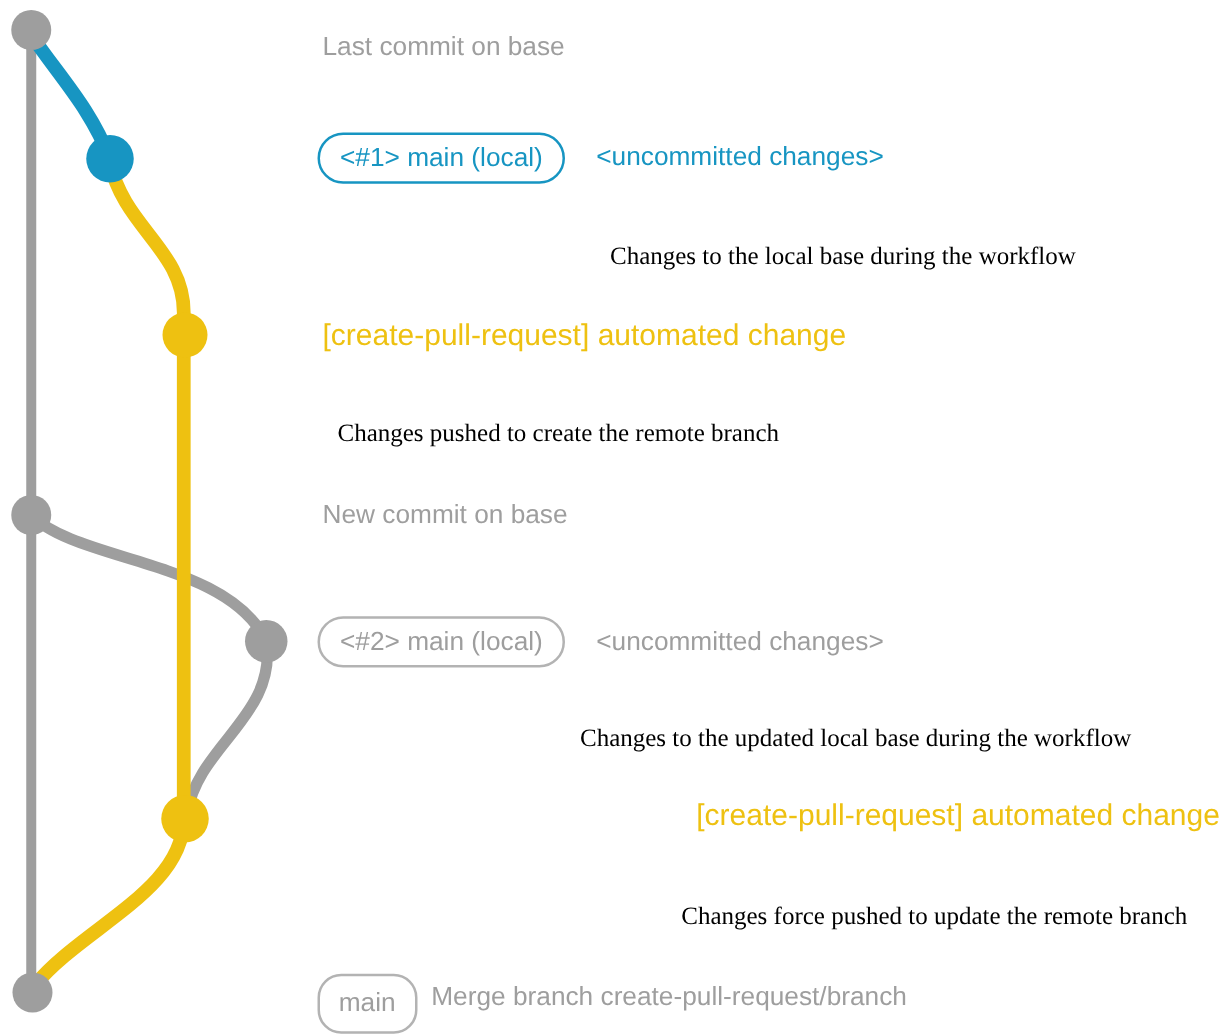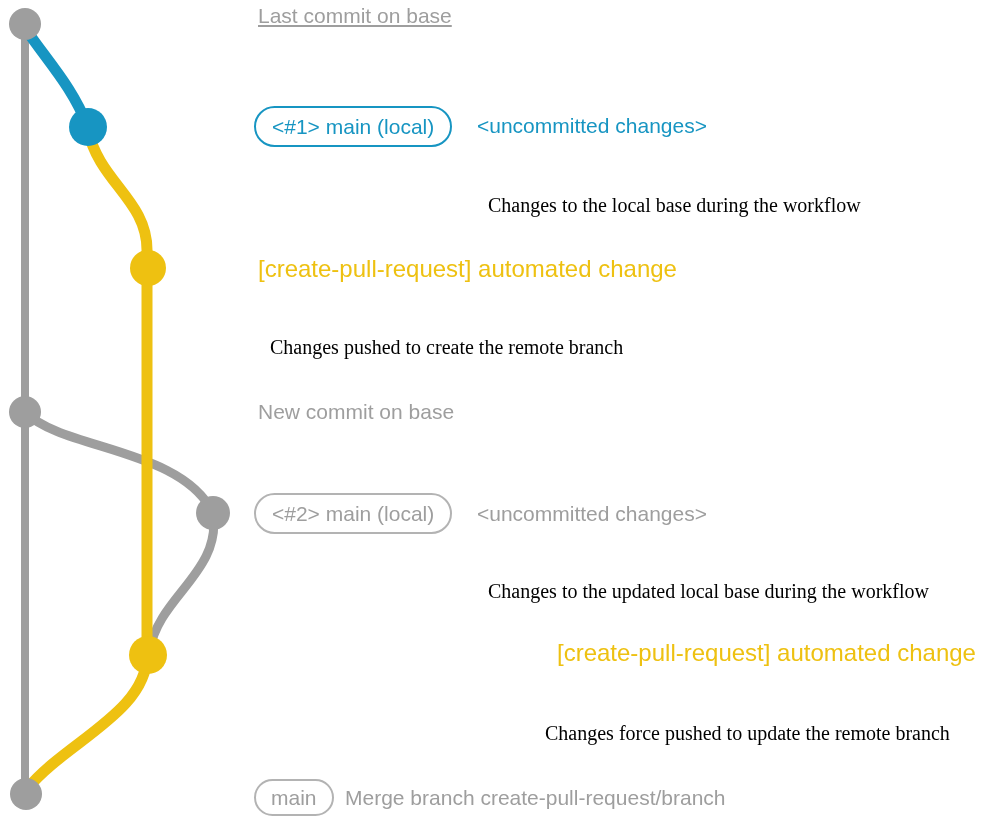--- a/index.html
+++ b/index.html
@@ -25,21 +25,21 @@
   .badge {
     position: absolute; box-sizing: border-box;
     display: flex; align-items: center; justify-content: center;
     height: 41px; padding: 0 16px;
     border: 2px solid; border-radius: 21px;
     font-size: 21px; background: #ffffff; white-space: nowrap;
   }
   .badge.blue   { color: #1795c2; border-color: #1795c2; }
   .badge.grayb  { color: #9e9e9e; border-color: #b3b3b3; }
   .badge.yellow { color: #eec111; border-color: #eec111; }
-  .badge.small  { height: 37px; border-radius: 19px; padding: 1px 15px; }
+  .badge.small  { height: 48px; border-radius: 19px; padding: 1px 15px; }
 </style>
 </head>
 <body>
 
 <div class="stage">
 
   <svg class="graph" width="981" height="827" viewBox="0 0 981 827">
 
     <path d="M25 24 L25 795" stroke="#9e9e9e" stroke-width="8" fill="none" stroke-linecap="round"></path>
 
@@ -55,38 +55,38 @@
 
     <circle cx="25" cy="24" r="16" fill="#9e9e9e"></circle>
     <circle cx="88" cy="127" r="19" fill="#1795c2"></circle>
     <circle cx="148" cy="268" r="18" fill="#eec111"></circle>
     <circle cx="25" cy="412" r="16" fill="#9e9e9e"></circle>
     <circle cx="213" cy="513" r="17" fill="#9e9e9e"></circle>
     <circle cx="148" cy="655" r="19" fill="#eec111"></circle>
     <circle cx="26" cy="794" r="16" fill="#9e9e9e"></circle>
   </svg>
 
-  <div class="lbl gray-text" style="left:258px; top:3px;text-decoration:underline;">Last commit on base</div>
+  <div class="lbl gray-text" style="left:258px; top:25px;">Last commit on base</div>
 
   <div class="badge blue" style="left:254px; top:106px;">
     <span>&lt;#1&gt; main (local)</span>
   </div>
   <div class="lbl blue-text" style="left:477px; top:113px;">&lt;uncommitted changes&gt;</div>
   <div class="desc" style="left:488px; top:146px;">Changes to the local base during the workflow</div>
 
   <div class="lbl yellow-text" style="left:258px; top:256px;">[create-pull-request] automated change</div>
   <div class="desc" style="left:270px; top:288px;">Changes pushed to create the remote branch</div>
 
   <div class="lbl gray-text" style="left:258px; top:399px;">New commit on base</div>
 
   <div class="badge grayb" style="left:254px; top:493px;">
     <span>&lt;#2&gt; main (local)</span>
   </div>
   <div class="lbl gray-text" style="left:477px; top:501px;">&lt;uncommitted changes&gt;</div>
-  <div class="desc" style="left:488px; top:532px;">Changes to the updated local base during the workflow</div>
+  <div class="desc" style="left:464px; top:532px;">Changes to the updated local base during the workflow</div>
 
   <div class="lbl yellow-text" style="left:557px; top:640px;">[create-pull-request] automated change</div>
   <div class="desc" style="left:545px; top:674px;">Changes force pushed to update the remote branch</div>
 
   <div class="badge grayb small" style="left:254px; top:779px;">
     <span>main</span>
   </div>
   <div class="lbl gray-text" style="left:345px; top:785px;">Merge branch create-pull-request/branch</div>
 
 </div>

